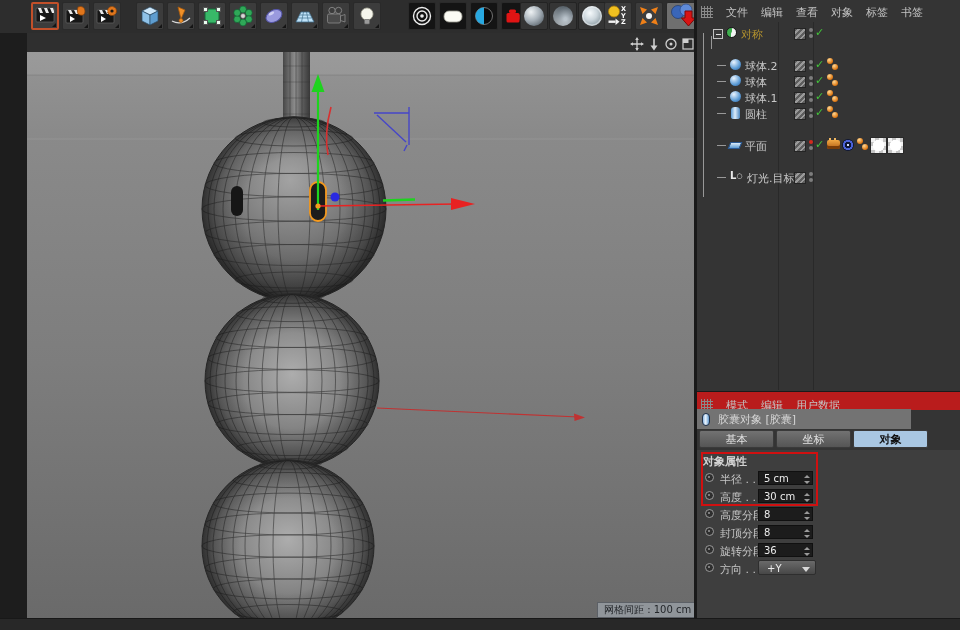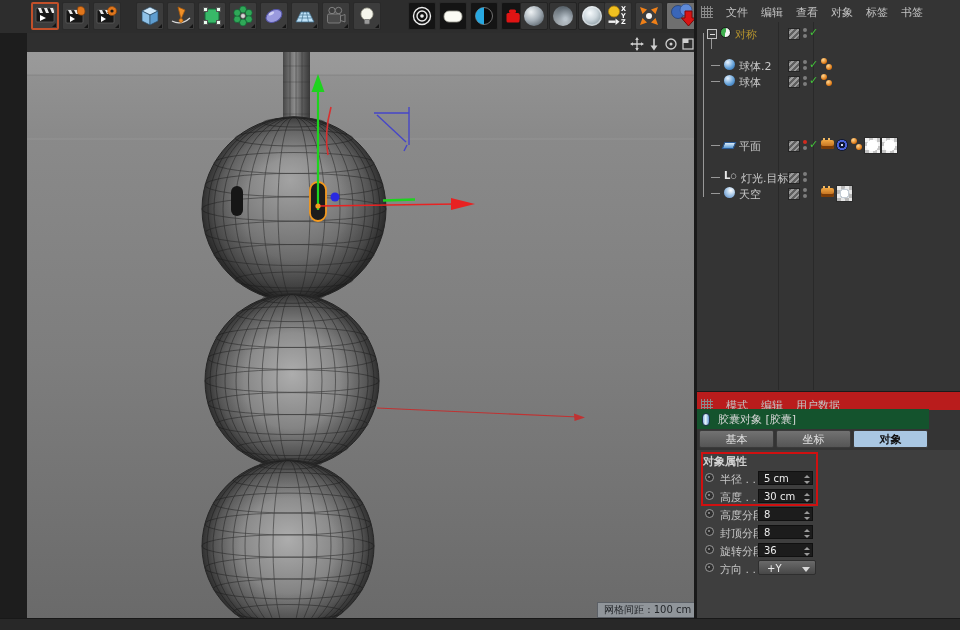--- a/index.html
+++ b/index.html
@@ -33,21 +33,21 @@
   
   .rpanel{position:absolute;left:697px;top:0;width:263px;height:630px;background:#343434;}
   .pdivider{position:absolute;left:694px;top:0;width:3px;height:630px;background:#191919;}
   .pmenu{position:absolute;left:0;height:20px;display:flex;align-items:center;gap:13px;color:#c3c3c3;font-size:11px;}
   .pmenu span{cursor:default;}
   .grid-ic{width:12px;height:12px;background-image:repeating-linear-gradient(0deg,#8a8a8a 0 1px,transparent 1px 3px),
            repeating-linear-gradient(90deg,#8a8a8a 0 1px,transparent 1px 3px);}
   
   .om-tree{position:absolute;left:0;top:22px;width:263px;height:368px;background:#343434;}
   .colline{position:absolute;top:0;height:368px;width:1px;background:#292929;}
-  .om-row{position:absolute;left:8px;width:209px;height:16px;}
+  .om-row{position:absolute;left:14px;width:209px;height:16px;}
   .oi{position:absolute;top:2px;}
   .olabel{position:absolute;top:2px;font-size:11px;color:#c8c8c8;white-space:nowrap;}
   .lbl-sym{color:#b3922e;}
   .lbl-sel{color:#f0dc52;font-weight:bold;}
   .vline{position:absolute;width:1px;background:#989898;}
   .hline{position:absolute;height:1px;background:#989898;}
   .expand{position:absolute;left:2px;top:4px;width:8px;height:8px;background:#3a3a3a;border:1px solid #c2c2c2;}
   .expand::after{content:"";position:absolute;left:1.5px;top:3.5px;width:5px;height:1px;background:#e0e0e0;}
   .layer-sq{position:absolute;left:83px;top:3px;width:10px;height:10px;
             background:repeating-linear-gradient(135deg,#5e5e5e 0 2px,#9a9a9a 2px 4px);border:1px solid #242424;}
@@ -85,21 +85,21 @@
   .i-sphere{width:11px;height:11px;border-radius:50%;background:radial-gradient(circle at 35% 30%,#eaf4ff,#5b9bd5 60%,#2a5a96);}
   .i-cyl{width:9px;height:12px;border-radius:4px 4px 3px 3px/3px 3px 2px 2px;background:linear-gradient(90deg,#5b9bd5,#dcecfa 45%,#4a86c0);}
   .i-plane{width:12px;height:7px;margin-top:3px;transform:skewX(-22deg);background:linear-gradient(#dcecfa,#5b9bd5);border:1px solid #2a5a96;box-sizing:border-box;}
   .i-bg{width:12px;height:10px;margin-top:1px;border-radius:2px;background:#8a8a8a;position:relative;border:1px solid #3c3c3c;}
   .i-bg::after{content:"";position:absolute;left:2px;top:2px;width:5px;height:5px;border-radius:50%;background:#d8d8d8;}
   .i-light{color:#e8e8e8;font-size:10px;font-weight:bold;line-height:12px;}
   .i-light::after{content:"\25CB";font-size:7px;vertical-align:top;}
   .i-sky{width:11px;height:11px;border-radius:50%;background:radial-gradient(circle at 62% 32%,#ffffff,#a9c9e8 45%,#4f84c4);}
   
   .ammenu{position:absolute;left:0;top:391px;width:307px;height:18px;background:#b91c1c;border-top:1px solid #1a1a1a;}
-  .amtitle{position:absolute;left:0;top:409px;width:232px;height:20px;background:#14532d;display:flex;align-items:center;gap:8px;
+  .amtitle{position:absolute;left:0;top:409px;width:214px;height:20px;background:#737373;display:flex;align-items:center;gap:8px;
            color:#d6d6d6;font-size:11px;padding-left:5px;box-sizing:border-box;}
   .tabs{position:absolute;left:2px;top:430px;display:flex;gap:2px;}
   .tab{width:75px;height:18px;line-height:18px;text-align:center;font-size:11px;color:#e2e2e2;
        background:linear-gradient(#727272,#555555);border:1px solid #3a3a3a;border-radius:2px;box-sizing:border-box;}
   .tab.on{background:#a9c7e2;color:#111;font-weight:bold;}
   .amarea{position:absolute;left:0;top:450px;width:263px;height:168px;background:#3e3e3e;}
   .amsec{position:absolute;left:6px;top:455px;font-size:11px;font-weight:bold;color:#d2d2d2;}
   .aprow{position:absolute;left:0;width:263px;height:16px;}
   .pcircle{position:absolute;left:8px;top:3px;width:9px;height:9px;border-radius:50%;border:1.5px solid #9a9a9a;background:#2e2e2e;box-sizing:border-box;}
   .pcircle::after{content:"";position:absolute;left:2px;top:2px;width:2px;height:2px;border-radius:50%;background:#9a9a9a;}
@@ -499,21 +499,43 @@
         <span class="oi i-sphere" style="left:19px"></span>
         <span class="olabel" style="left:34px">球体</span>
         <span class="layer-sq"></span>
         <span class="vis-dots"></span>
         <span class="check"></span>
         <span class="tags">
             <span class="t-phong"></span>
           </span>
       </div>
 
-
+      <div class="om-row" style="top:67px">
+        <span class="hline" style="left:6px;top:8px;width:9px"></span>
+        <span class="oi i-sphere" style="left:19px"></span>
+        <span class="olabel" style="left:34px">球体.1</span>
+        <span class="layer-sq"></span>
+        <span class="vis-dots"></span>
+        <span class="check"></span>
+        <span class="tags">
+            <span class="t-phong"></span>
+          </span>
+      </div>
+
+      <div class="om-row" style="top:83px">
+        <span class="hline" style="left:6px;top:8px;width:9px"></span>
+        <span class="oi i-cyl" style="left:20px"></span>
+        <span class="olabel" style="left:34px">圆柱</span>
+        <span class="layer-sq"></span>
+        <span class="vis-dots"></span>
+        <span class="check"></span>
+        <span class="tags">
+            <span class="t-phong"></span>
+          </span>
+      </div>
 
 
       <div class="om-row" style="top:115px">
         <span class="hline" style="left:6px;top:8px;width:9px"></span>
         <span class="oi i-plane" style="left:18px"></span>
         <span class="olabel" style="left:34px">平面</span>
         <span class="layer-sq"></span>
         <span class="vis-dots redtop"></span>
         <span class="check"></span>
         <span class="tags">
@@ -527,31 +549,20 @@
 
 
       <div class="om-row" style="top:147px">
         <span class="hline" style="left:6px;top:8px;width:9px"></span>
         <span class="oi i-light" style="left:19px;top:1px">L</span>
         <span class="olabel" style="left:36px">灯光.目标.1</span>
         <span class="layer-sq"></span>
         <span class="vis-dots"></span>
       </div>
 
-      <div class="om-row" style="top:163px">
-        <span class="hline" style="left:6px;top:8px;width:9px"></span>
-        <span class="oi i-sky" style="left:19px"></span>
-        <span class="olabel" style="left:34px">天空</span>
-        <span class="layer-sq"></span>
-        <span class="vis-dots"></span>
-        <span class="tags">
-          <span class="t-comp" style="left:0"></span>
-          <span class="t-tex-sky" style="left:15px"></span>
-        </span>
-      </div>
     </div>
 
     <div class="ammenu">
       <div class="pmenu" style="top:3px;left:4px">
         <span class="grid-ic"></span>
         <span>模式</span>
         <span>编辑</span>
         <span>用户数据</span>
       </div>
     </div>

